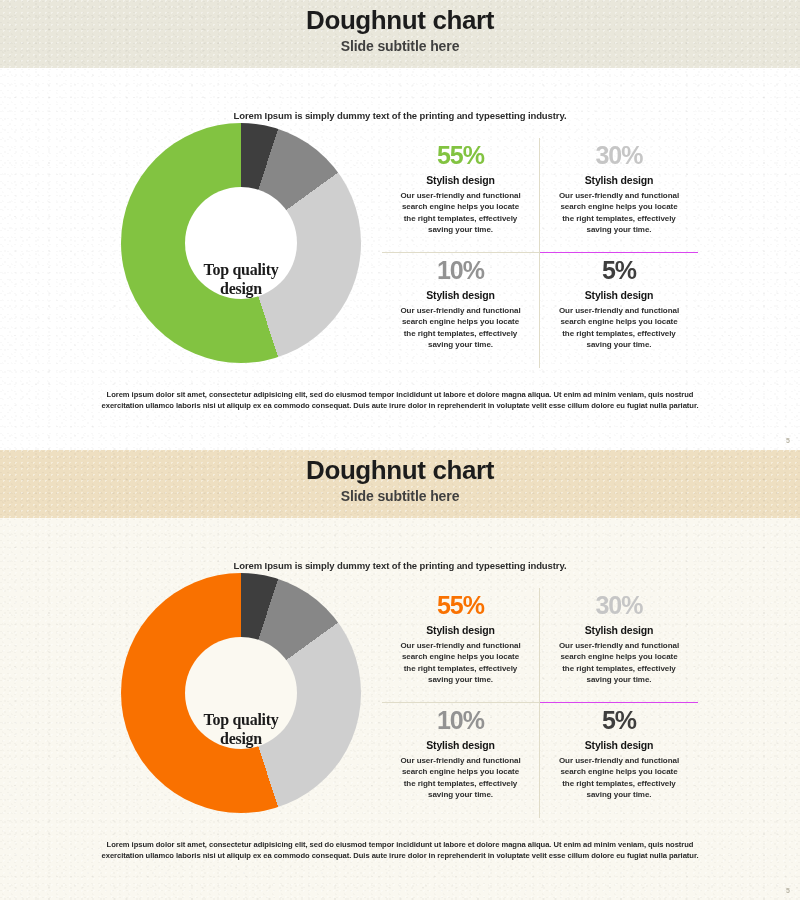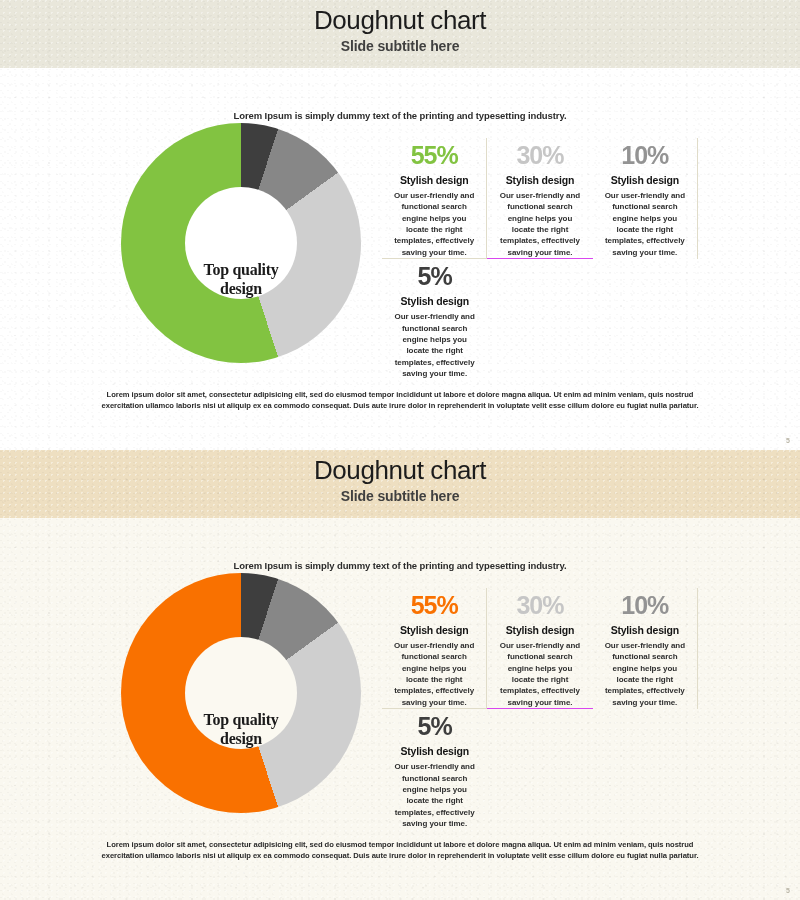--- a/index.html
+++ b/index.html
@@ -34,21 +34,21 @@
     background-size:7px 7px,11px 11px,13px 13px,9px 9px,6px 6px,17px 17px;
     opacity:.85;
   }
 
   .band{position:absolute;left:0;top:0;width:800px;height:68px;}
   .body{position:absolute;left:0;top:68px;width:800px;height:382px;}
 
   .head{position:absolute;left:0;top:0;width:800px;text-align:center;z-index:3;}
   .title{
     margin:0;padding-top:6px;
-    font-size:26px;font-weight:normal;letter-spacing:-.4px;
+    font-size:26px;font-weight:bold;letter-spacing:-.4px;
     color:#1c1c1c;line-height:1.12;
   }
   .subtitle{
     margin:0;padding-top:3px;
     font-size:14px;font-weight:bold;color:#404040;letter-spacing:-.1px;
   }
 
   .intro{
     position:absolute;left:0;top:72px;width:800px;text-align:center;z-index:3;
     font-size:9.5px;font-weight:bold;color:#2b2b2b;letter-spacing:-.1px;margin-top:38px;
@@ -65,21 +65,21 @@
   .slide--one .donut-hole{background:#ffffff;}
   .slide--two .donut-hole{background:#fbf9f1;}
   .donut-label{
     text-align:center;font-size:16px;font-weight:bold;color:#1b1b1b;
     line-height:1.18;letter-spacing:-.3px;padding:0 6px;
   }
 
   
   .stats{
     position:absolute;left:382px;top:138px;width:316px;height:230px;z-index:3;
-    display:grid;grid-template-columns:1fr 1fr 1fr;grid-template-rows:1fr 1fr;
+    display:grid;grid-template-columns:1fr 1fr;grid-template-rows:1fr 1fr;
   }
   .stat{position:relative;padding:4px 8px 0;text-align:center;}
   .stat--tl{border-right:1px solid #e0dcc9;border-bottom:1px solid #e0dcc9;}
   .stat--tr{border-bottom:1px solid #d946ef;}
   .stat--bl{border-right:1px solid #e0dcc9;}
   .stat-value{
     font-size:25px;font-weight:bold;line-height:1.08;letter-spacing:-1px;margin:0;
   }
   .stat-title{
     font-size:10.5px;font-weight:bold;color:#141414;margin:5px 0 0;letter-spacing:-.2px;

